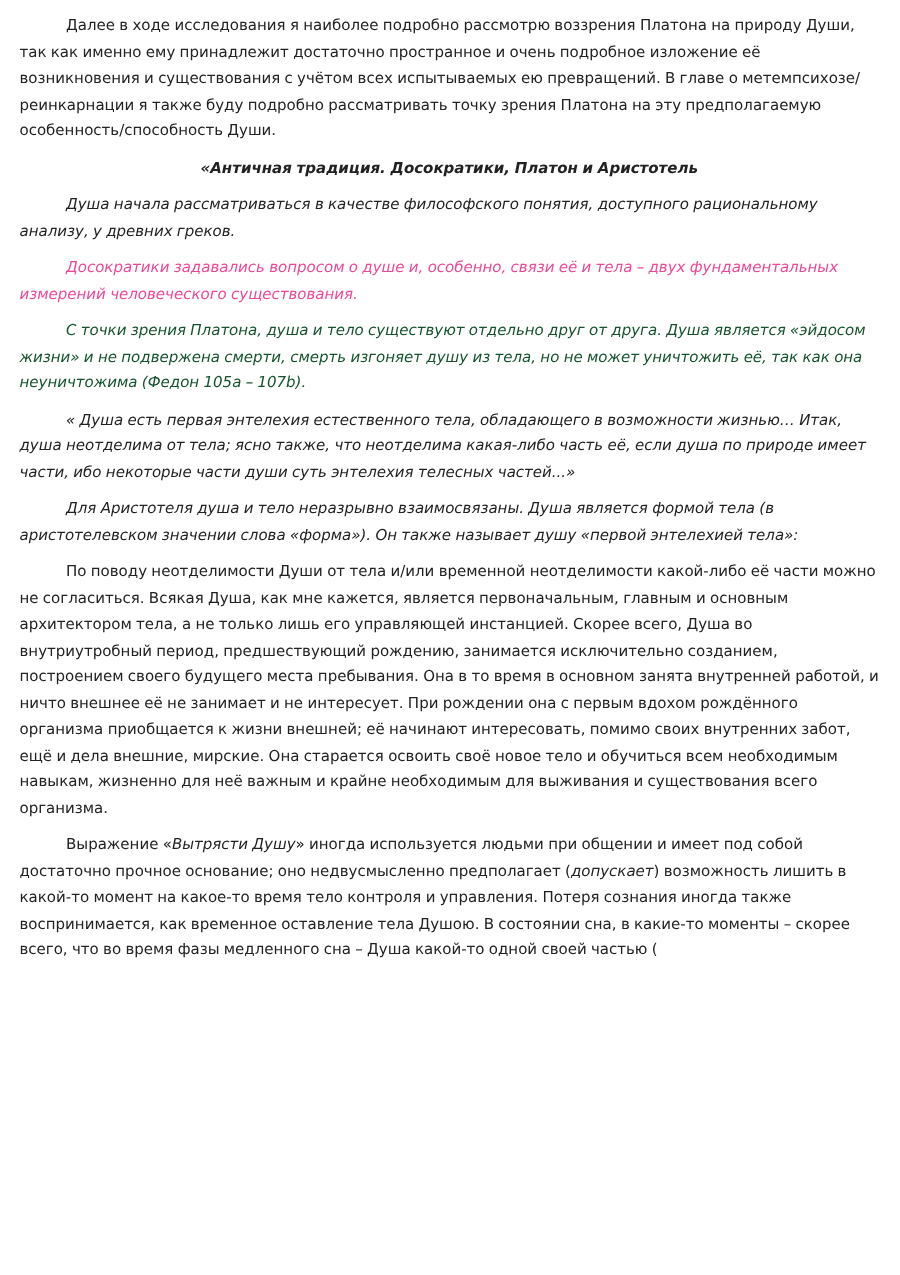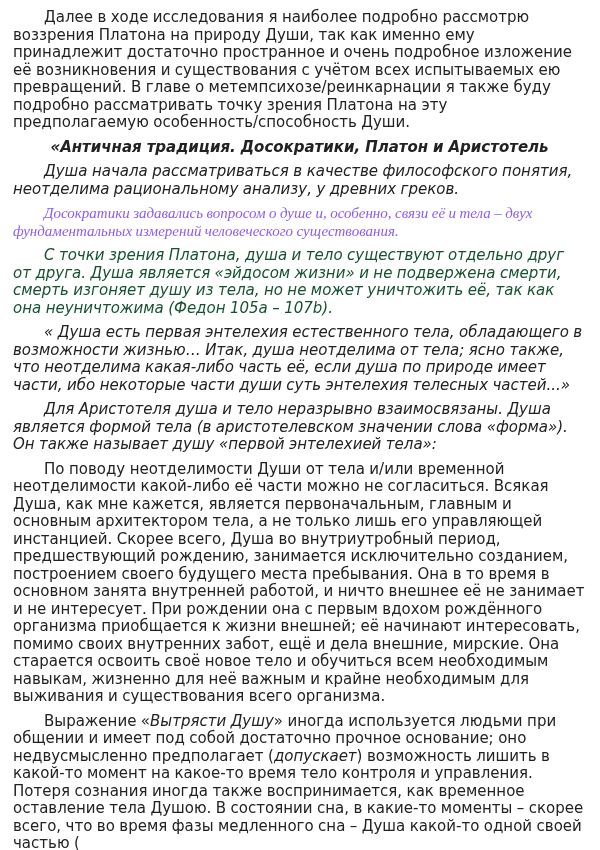--- a/index.html
+++ b/index.html
@@ -11,21 +11,21 @@
     box-sizing: border-box;
     width: 600px;
     height: 850px;
     overflow: hidden;
     background: #ffffff;
     padding: 9px 14px 0 13px;
     font-family: "DejaVu Sans", sans-serif;
   }
   .para {
     margin: 0 0 7px 0;
-    font-size: 15px;
+    font-size: 10px;
     line-height: 17.5px;
     color: #222222;
     text-indent: 31px;
     text-align: left;
     word-spacing: -0.3px;
   }
   .para.style-italic {
     font-style: italic;
   }
   .para.type-heading {
@@ -37,20 +37,20 @@
   .run-italic {
     font-style: italic;
   }
 </style>
 </head>
 <body>
 
 <div class="page" id="document-page" style="background: rgb(255, 255, 255);">
     <p class="para type-paragraph" style="color: rgb(34, 34, 34);"><span class="run-normal">Далее в ходе исследования я наиболее подробно рассмотрю воззрения Платона на природу Души, так как именно ему принадлежит достаточно пространное и очень подробное изложение её возникновения и существования с учётом всех испытываемых ею превращений. В главе о метемпсихозе/реинкарнации я также буду подробно рассматривать точку зрения Платона на эту предполагаемую особенность/способность Души.</span></p>
     <p class="para type-heading" style="color: rgb(34, 34, 34);"><span class="run-italic">«Античная традиция. Досократики, Платон и Аристотель</span></p>
-    <p class="para type-paragraph style-italic" style="color: rgb(34, 34, 34);"><span class="run-italic">Душа начала рассматриваться в качестве философского понятия, неотделима рациональному анализу, у древних греков.</span></p>
-    <p class="para type-paragraph style-italic" style="color: #8b5cf6; font-family: Liberation Serif, serif;"><span class="run-italic">Досократики задавались вопросом о душе и, особенно, связи её и тела – двух фундаментальных измерений человеческого существования.</span></p>
+    <p class="para type-paragraph style-italic" style="color: rgb(34, 34, 34);"><span class="run-italic">Душа начала рассматриваться в качестве философского понятия, доступного рациональному анализу, у древних греков.</span></p>
+    <p class="para type-paragraph style-italic" style="color: #ec4899;"><span class="run-italic">Досократики задавались вопросом о душе и, особенно, связи её и тела – двух фундаментальных измерений человеческого существования.</span></p>
     <p class="para type-paragraph style-italic" style="color: #14532d;"><span class="run-italic">С точки зрения Платона, душа и тело существуют отдельно друг от друга. Душа является «эйдосом жизни» и не подвержена смерти, смерть изгоняет душу из тела, но не может уничтожить её, так как она неуничтожима (Федон 105a – 107b).</span></p>
     <p class="para type-paragraph style-italic" style="color: rgb(34, 34, 34);"><span class="run-italic">« Душа есть первая энтелехия естественного тела, обладающего в возможности жизнью… Итак, душа неотделима от тела; ясно также, что неотделима какая-либо часть её, если душа по природе имеет части, ибо некоторые части души суть энтелехия телесных частей...»</span></p>
     <p class="para type-paragraph style-italic" style="color: rgb(34, 34, 34);"><span class="run-italic">Для Аристотеля душа и тело неразрывно взаимосвязаны. Душа является формой тела (в аристотелевском значении слова «форма»). Он также называет душу «первой энтелехией тела»:</span></p>
     <p class="para type-paragraph" style="color: rgb(34, 34, 34);"><span class="run-normal">По поводу неотделимости Души от тела и/или временной неотделимости какой-либо её части можно не согласиться. Всякая Душа, как мне кажется, является первоначальным, главным и основным архитектором тела, а не только лишь его управляющей инстанцией. Скорее всего, Душа во внутриутробный период, предшествующий рождению, занимается исключительно созданием, построением своего будущего места пребывания. Она в то время в основном занята внутренней работой, и ничто внешнее её не занимает и не интересует. При рождении она с первым вдохом рождённого организма приобщается к жизни внешней; её начинают интересовать, помимо своих внутренних забот, ещё и дела внешние, мирские. Она старается освоить своё новое тело и обучиться всем необходимым навыкам, жизненно для неё важным и крайне необходимым для выживания и существования всего организма.</span></p>
     <p class="para type-paragraph" style="color: rgb(34, 34, 34);"><span class="run-normal">Выражение «</span><span class="run-italic">Вытрясти Душу</span><span class="run-normal">» иногда используется людьми при общении и имеет под собой достаточно прочное основание; оно недвусмысленно предполагает (</span><span class="run-italic">допускает</span><span class="run-normal">) возможность лишить в какой-то момент на какое-то время тело контроля и управления. Потеря сознания иногда также воспринимается, как временное оставление тела Душою. В состоянии сна, в какие-то моменты – скорее всего, что во время фазы медленного сна – Душа какой-то одной своей частью (</span></p>
   </div>
 
 </body></html>

